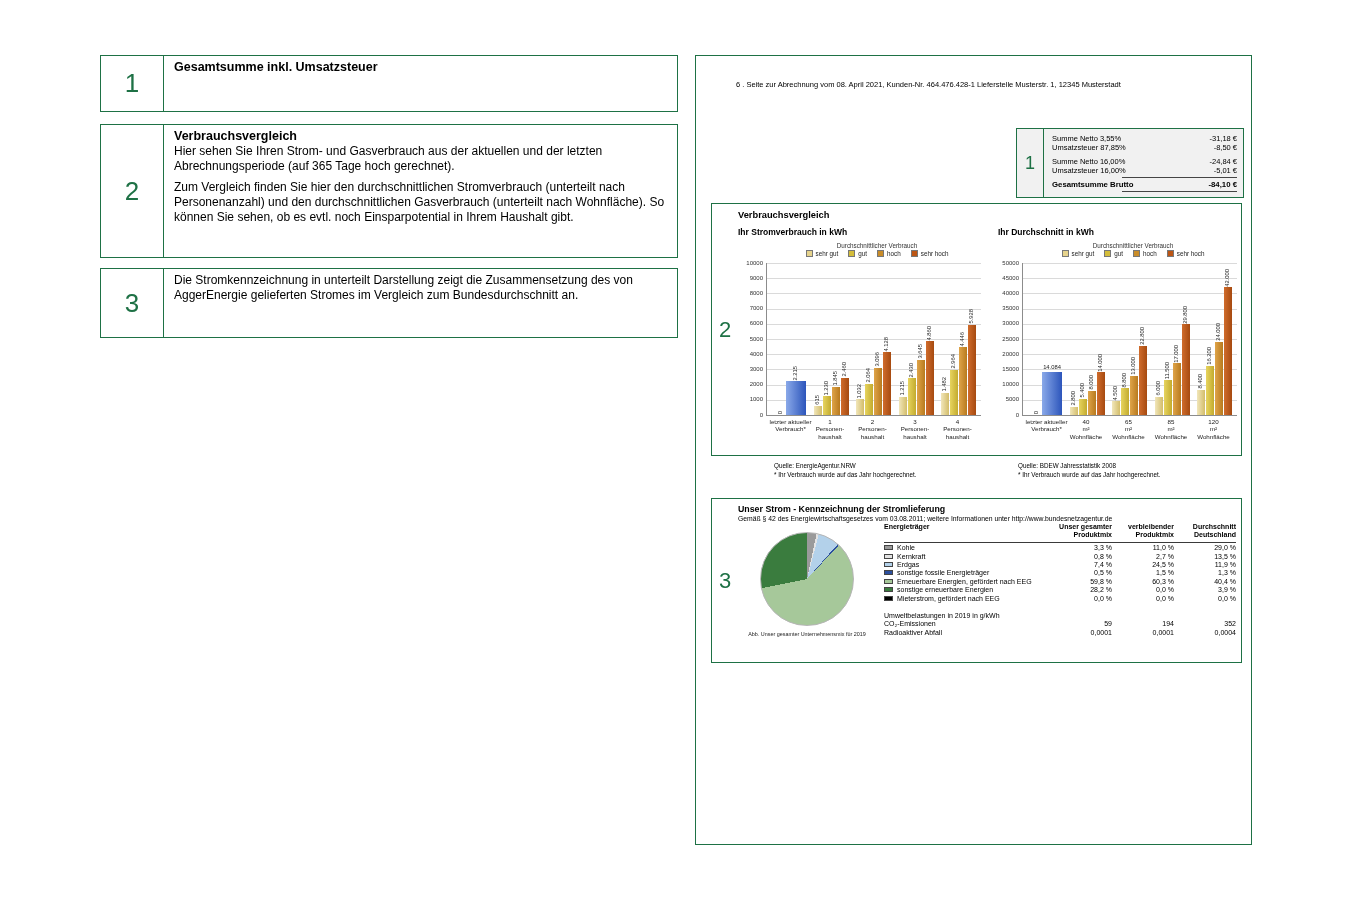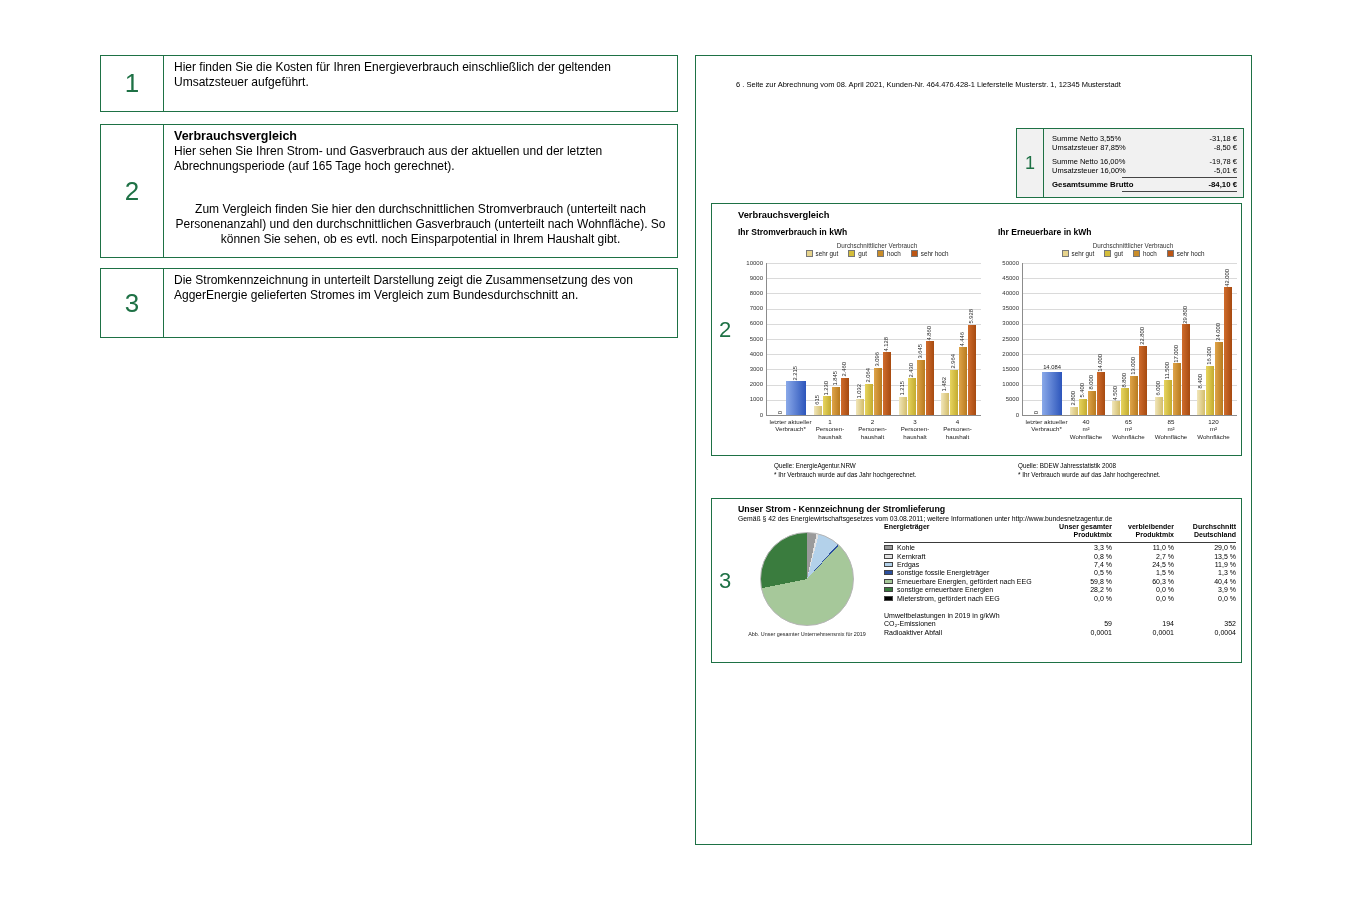--- a/index.html
+++ b/index.html
@@ -7,21 +7,21 @@
           font-family:"Liberation Sans",sans-serif;color:#000;overflow:hidden;}
   :root{--green:#1e7145;}
 
   
   .note{position:absolute;display:flex;border:1px solid var(--green);background:#fff;box-sizing:border-box;}
   .note-num{width:62px;flex:none;border-right:1px solid var(--green);display:flex;align-items:center;justify-content:center;
             color:var(--green);font-size:26px;}
   .note-body{flex:1;padding:4px 10px;}
   .note-title{font-weight:bold;font-size:12.5px;line-height:15px;}
   .note-p{margin:0;font-size:12px;line-height:15px;}
-  .note-p.second{margin-top:28px;text-align:center;}
+  .note-p.second{margin-top:6px;}
   #note1{left:100px;top:55px;width:578px;height:57px;}
   #note2{left:100px;top:124px;width:578px;height:134px;}
   #note3{left:100px;top:268px;width:578px;height:70px;}
 
   
   #page{position:absolute;left:695px;top:55px;width:557px;height:790px;border:1px solid var(--green);background:#fff;box-sizing:border-box;}
   #page-header{position:absolute;left:40px;top:24px;font-size:7.5px;white-space:nowrap;}
   #page-header b{font-weight:normal;}
 
   
@@ -88,29 +88,29 @@
   .et-umwelt{margin-top:9px;}
 </style>
 </head>
 <body>
 
 <div id="canvas">
 
   <div class="note" id="note1">
     <div class="note-num">1</div>
     <div class="note-body">
-      <p class="note-p">Hier finden Sie die Kosten für Ihren Energieverbrauch einschließlich der geltenden Umsatzsteuer aufgeführt.</p>
+      <div class="note-title">Gesamtsumme inkl. Umsatzsteuer</div>
     </div>
   </div>
 
   <div class="note" id="note2">
     <div class="note-num">2</div>
     <div class="note-body">
       <div class="note-title">Verbrauchsvergleich</div>
-      <p class="note-p">Hier sehen Sie Ihren Strom- und Gasverbrauch aus der aktuellen und der letzten Abrechnungsperiode (auf 165 Tage hoch gerechnet).</p>
+      <p class="note-p">Hier sehen Sie Ihren Strom- und Gasverbrauch aus der aktuellen und der letzten Abrechnungsperiode (auf 365 Tage hoch gerechnet).</p>
       <p class="note-p second">Zum Vergleich finden Sie hier den durchschnittlichen Stromverbrauch (unterteilt nach Personenanzahl) und den durchschnittlichen Gasverbrauch (unterteilt nach Wohnfläche). So können Sie sehen, ob es evtl. noch Einsparpotential in Ihrem Haushalt gibt.</p>
     </div>
   </div>
 
   <div class="note" id="note3">
     <div class="note-num">3</div>
     <div class="note-body">
       <p class="note-p">Die Stromkennzeichnung in unterteilt Darstellung zeigt die Zusammensetzung des von AggerEnergie gelieferten Stromes im Vergleich zum Bundesdurchschnitt an.</p>
     </div>
   </div>
@@ -129,41 +129,41 @@
               <span>Summe Netto 3,55%</span>
               <span>-31,18 €</span>
             </div>
             <div class="sum-row">
               <span>Umsatzsteuer 87,85%</span>
               <span>-8,50 €</span>
             </div>
             <div class="sum-gap"></div>
             <div class="sum-row">
               <span>Summe Netto 16,00%</span>
-              <span>-19,78 €</span>
+              <span>-24,84 €</span>
             </div>
             <div class="sum-row">
               <span>Umsatzsteuer 16,00%</span>
               <span>-5,01 €</span>
             </div>
           </div>
         <div class="sum-sep"></div>
         <div class="sum-total">
           <span>Gesamtsumme Brutto</span>
           <span>-84,10 €</span>
         </div>
         <div class="sum-sep"></div>
       </div>
     </div>
 
     <div class="sect" id="box2">
       <div class="marker">2</div>
       <div id="vv-title">Verbrauchsvergleich</div>
       <div class="chart-sub" id="chart-sub-0">Ihr Stromverbrauch in kWh</div>
-      <div class="chart-sub" id="chart-sub-1">Ihr Erneuerbare in kWh</div>
+      <div class="chart-sub" id="chart-sub-1">Ihr Durchschnitt in kWh</div>
       <div class="chart" id="chart0">
           <div class="cl-title">Durchschnittlicher Verbrauch</div>
           <div class="cl-legend">
             <div class="leg-item">
               <span class="leg-swatch" style="background: rgb(230, 211, 140);"></span>
               <span>sehr gut</span>
             </div>
             <div class="leg-item">
               <span class="leg-swatch" style="background: rgb(212, 189, 58);"></span>
               <span>gut</span>

